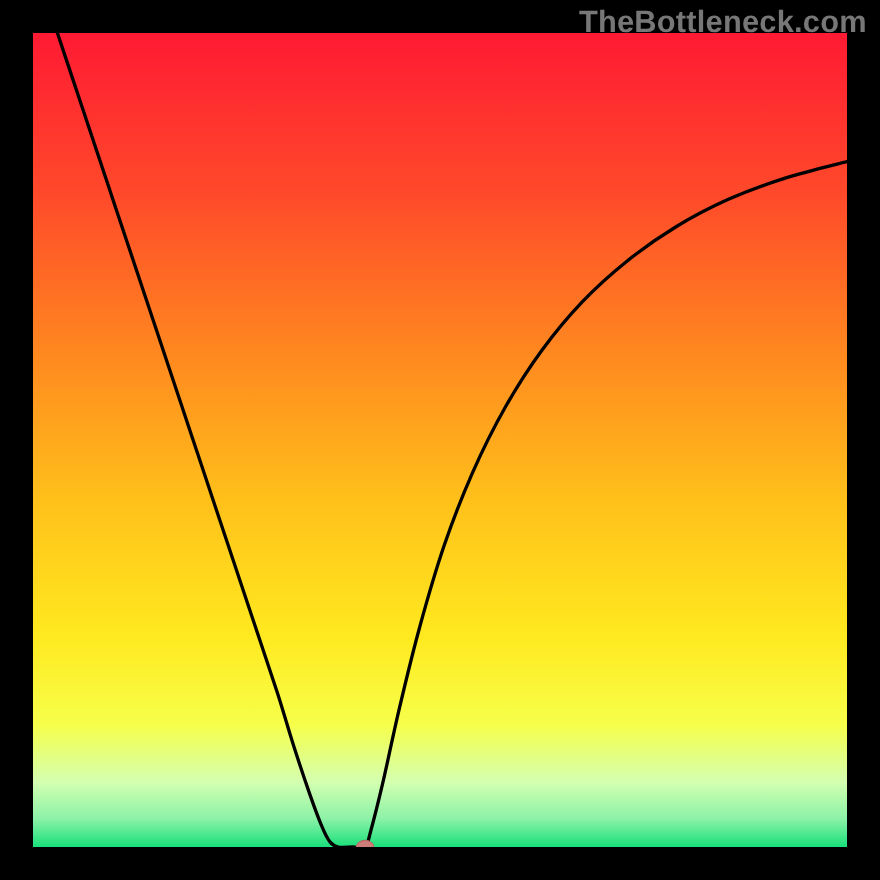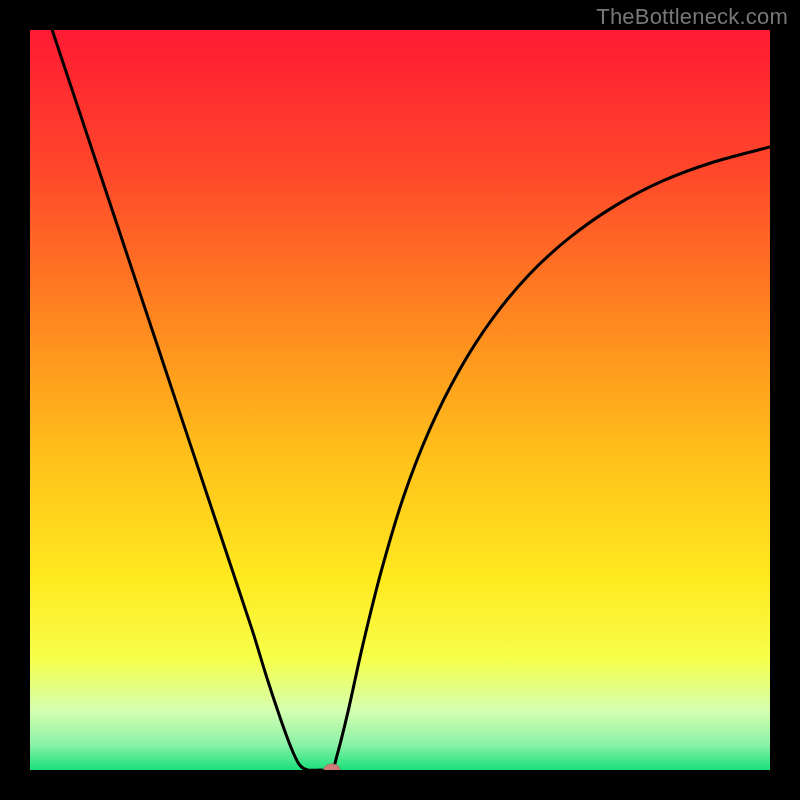--- a/index.html
+++ b/index.html
@@ -21,22 +21,22 @@
     left: 30px;
     top: 30px;
     width: 740px;
     height: 740px;
   }
   .watermark {
     position: absolute;
     top: 4px;
     right: 12px;
     color: #777;
-    font-size: 22px;
-    font-weight: 400;
+    font-size: 28px;
+    font-weight: 700;
     letter-spacing: 0.2px;
     user-select: none;
   }
 </style>
 </head>
 <body>
 
 <div class="stage">
   <svg class="plot" viewBox="0 0 740 740" preserveAspectRatio="none">
     <defs>

